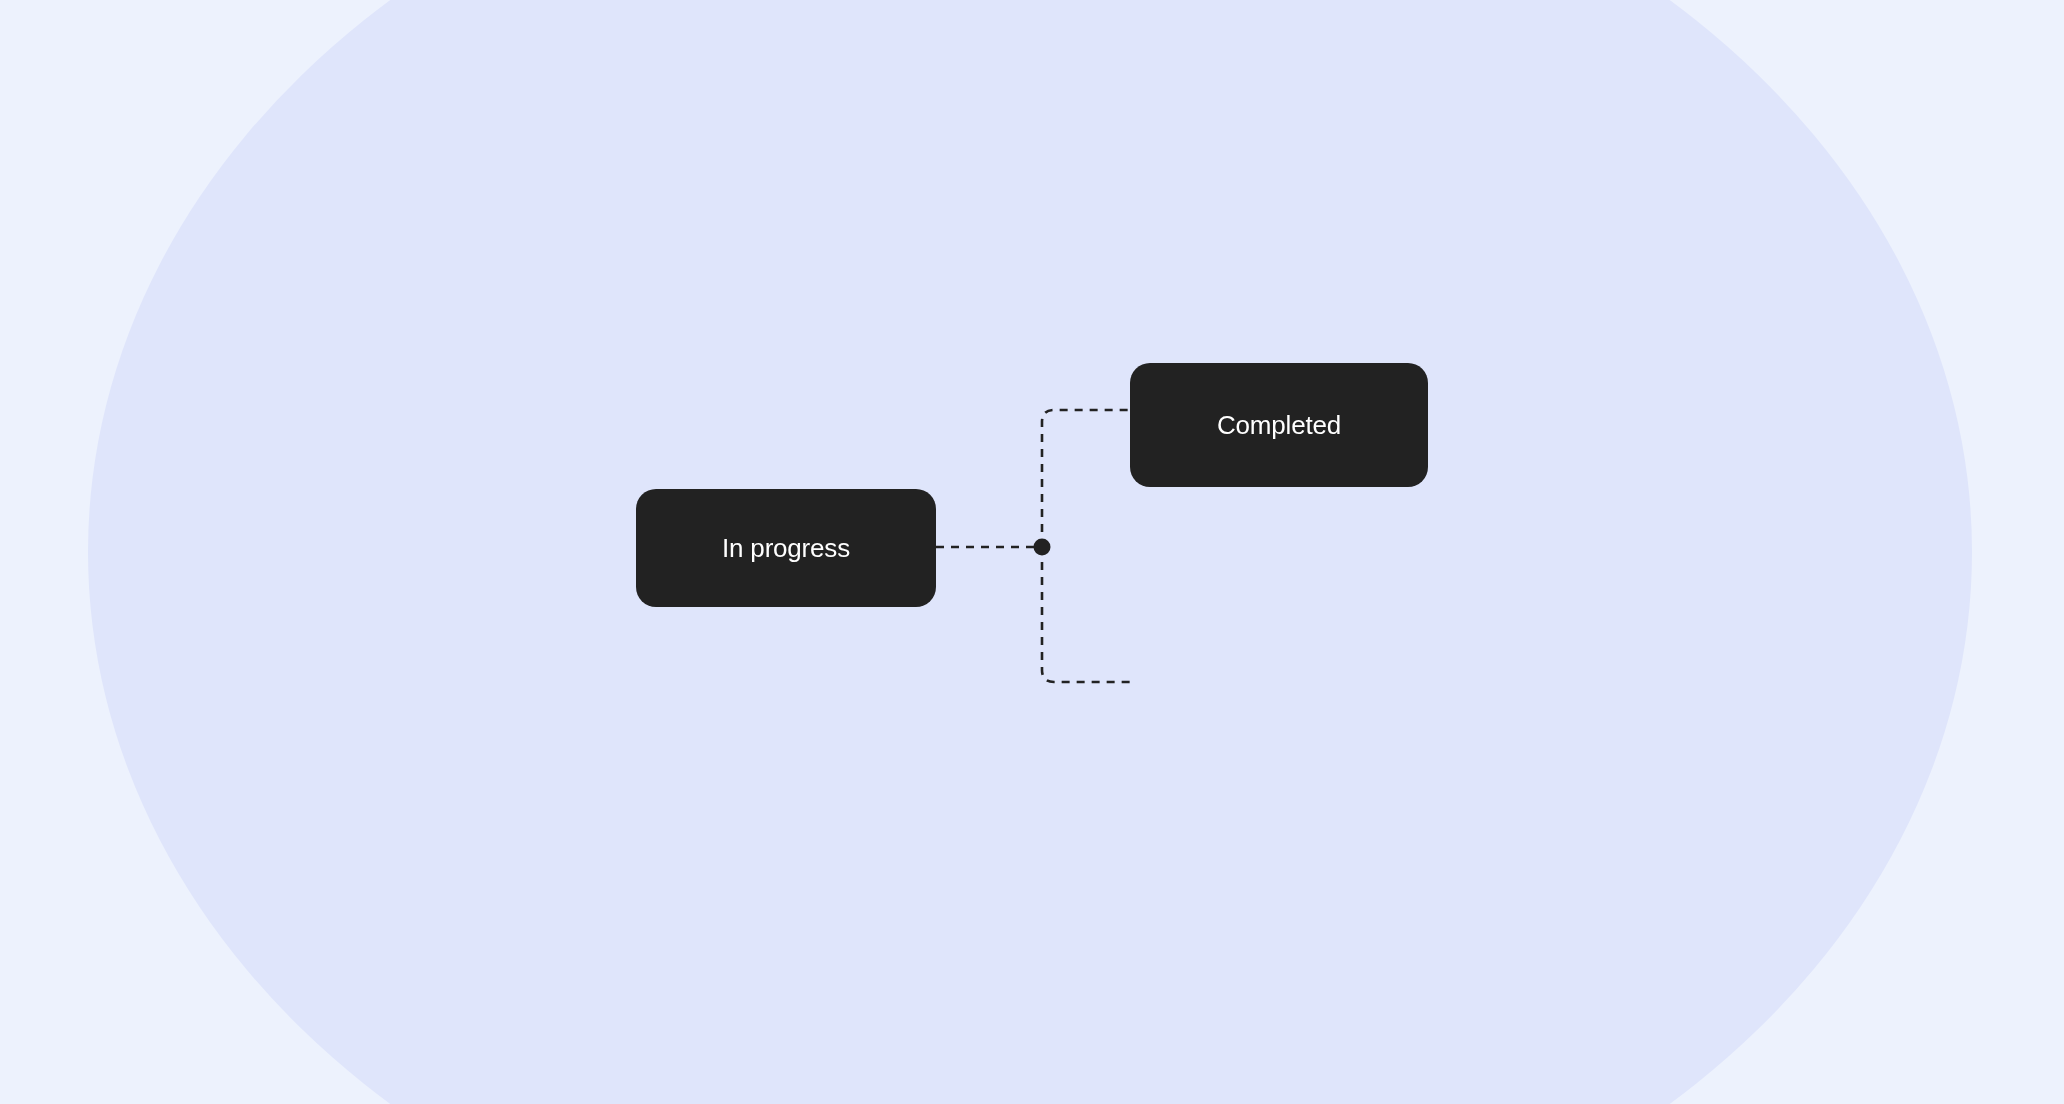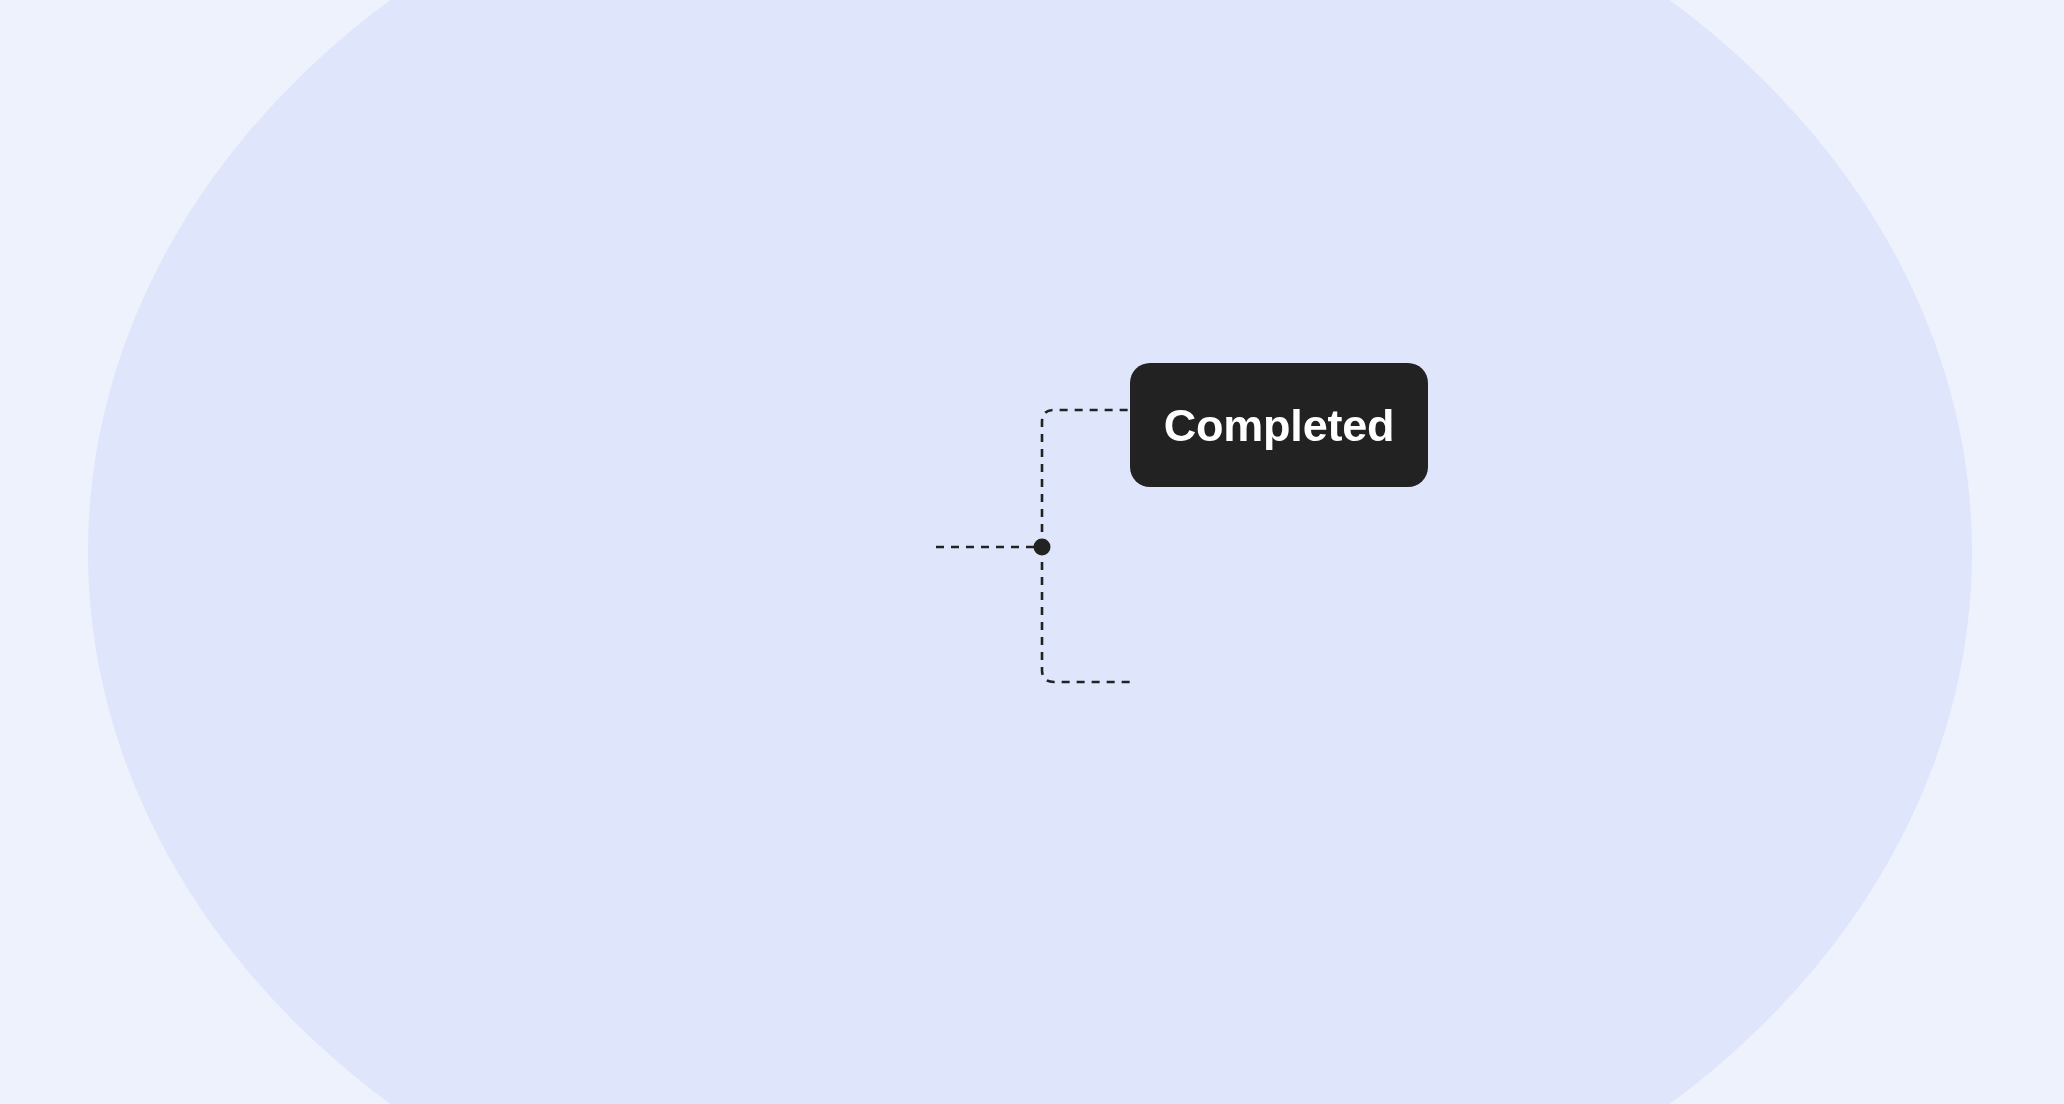--- a/index.html
+++ b/index.html
@@ -50,22 +50,22 @@
     display: flex;
     align-items: center;
     justify-content: center;
     border-radius: 20px;
     box-sizing: border-box;
     user-select: none;
   }
   .node-label {
     color: #ffffff;
     font-family: "Liberation Sans", sans-serif;
-    font-size: 45px;
-    font-weight: 700;
+    font-size: 26px;
+    font-weight: 400;
     letter-spacing: -0.2px;
     line-height: 1;
     white-space: nowrap;
   }
 
   #node-in-progress {
     left: 636px;
     top: 489px;
     width: 300px;
     height: 118px;
@@ -97,19 +97,22 @@
 
     <path d="M 936 547 L 1042 547" fill="none" stroke="#222222" stroke-width="2.6" stroke-dasharray="8 7" stroke-linecap="butt"></path>
 
     <path d="M 1042 547 L 1042 422 Q 1042 410 1054 410 L 1130 410" fill="none" stroke="#222222" stroke-width="2.6" stroke-dasharray="8 7" stroke-linecap="butt"></path>
 
     <path d="M 1042 547 L 1042 670 Q 1042 682 1054 682 L 1130 682" fill="none" stroke="#222222" stroke-width="2.6" stroke-dasharray="8 7" stroke-linecap="butt"></path>
 
     <circle cx="1042" cy="547" r="8.5" fill="#222222"></circle>
   </svg>
 
+  <div class="node" id="node-in-progress">
+    <span class="node-label">In progress</span>
+  </div>
 
   <div class="node" id="node-completed">
     <span class="node-label">Completed</span>
   </div>
 
 
 </div>
 
 </body></html>

